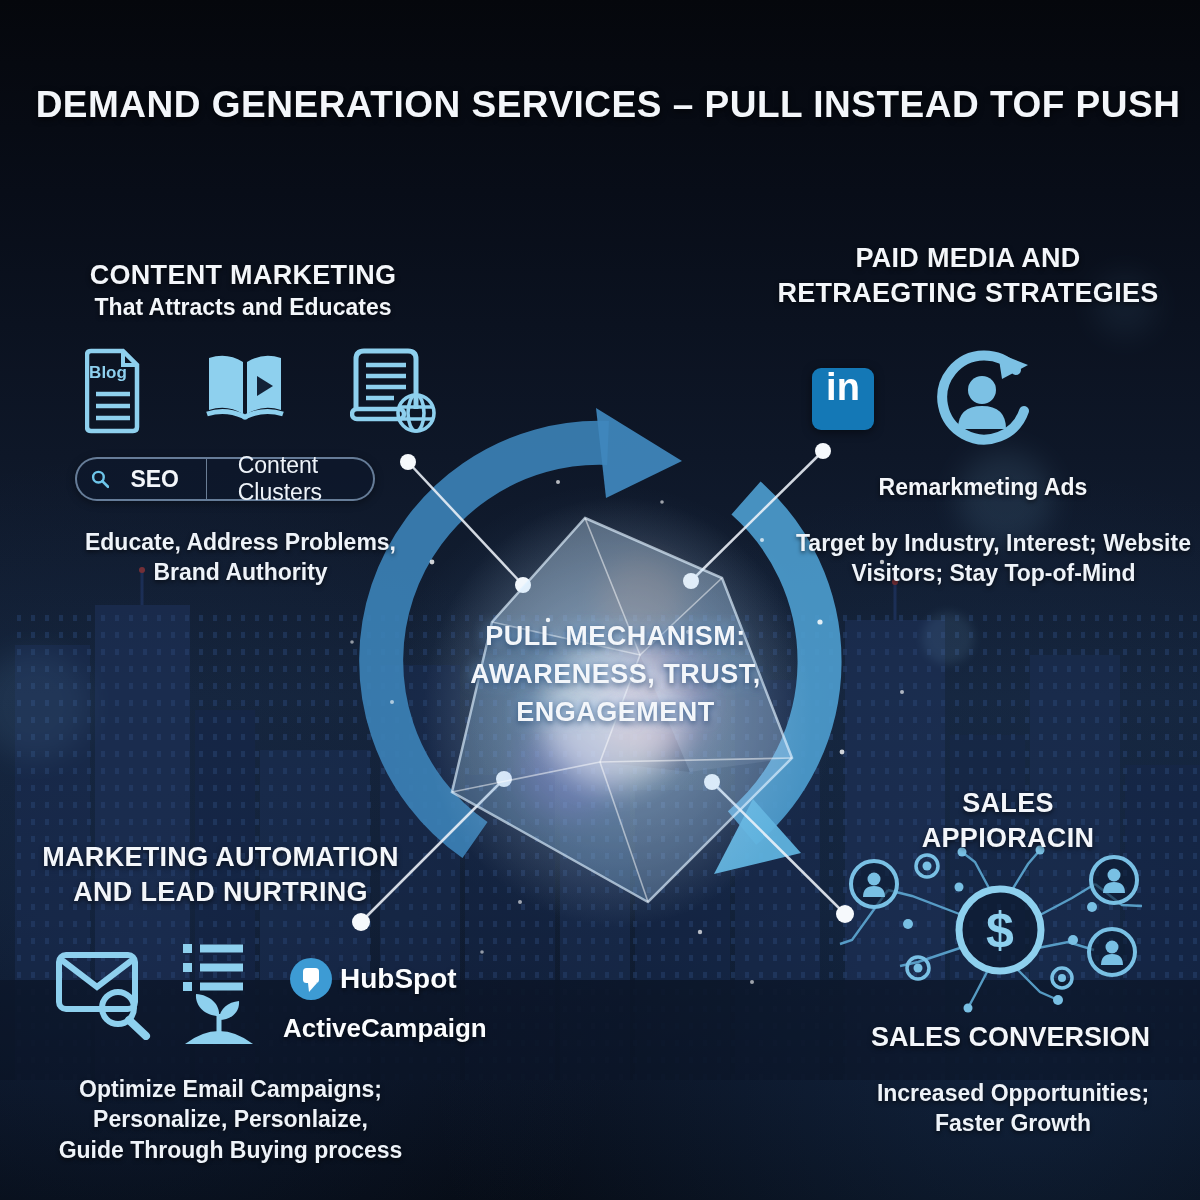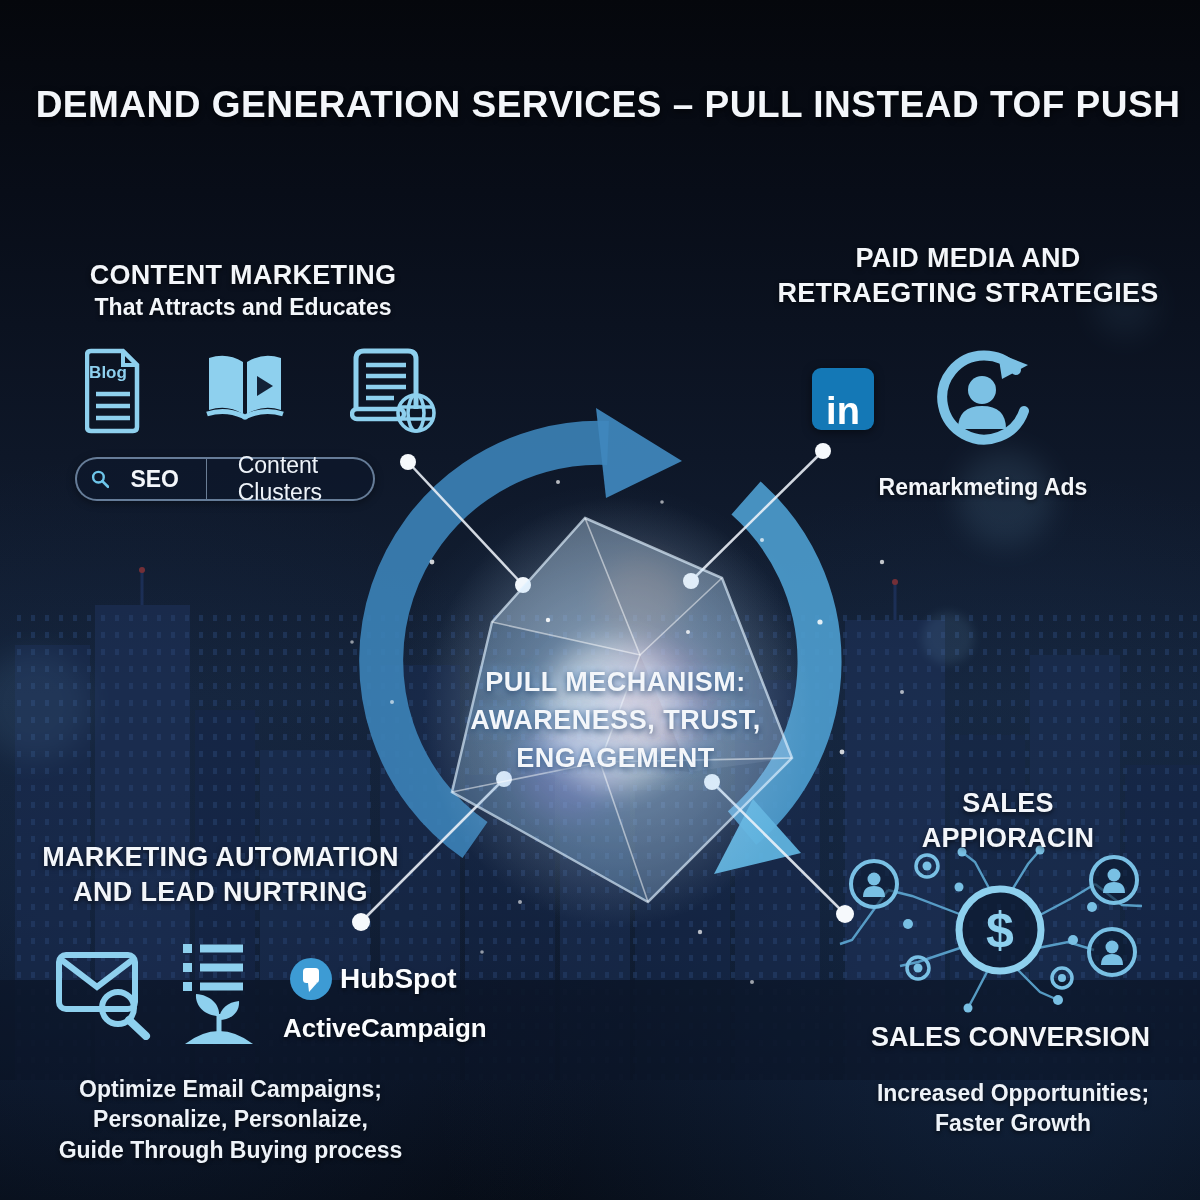--- a/index.html
+++ b/index.html
@@ -26,21 +26,21 @@
     width:300px;height:44px;border-radius:22px;
     border:2px solid rgba(150,180,212,.65);
     background:rgba(12,24,44,.55);padding:0 14px;gap:8px;
     box-shadow:0 2px 8px rgba(0,0,0,.4);
   }
   .seo-pill .lbl{font-size:23px;font-weight:600;}
   .seo-pill .div{width:1px;align-self:stretch;background:rgba(170,195,222,.6);margin:0 10px 0 6px;}
   .seo-pill .val{font-size:23px;font-weight:500;color:#eef3f9;}
   .linkedin{
     width:62px;height:62px;border-radius:9px;background:#1478b6;
-    display:flex;align-items:flex-end;justify-content:center;
+    display:flex;align-items:flex-start;justify-content:center;
     font-size:38px;font-weight:800;color:#fff;line-height:1;
     box-shadow:0 2px 10px rgba(0,0,0,.5);
   }
   .brand{font-weight:800;color:#fbfdff;text-shadow:0 2px 4px rgba(0,0,0,.6);}
 </style>
 </head>
 <body>
 
 <div class="canvas">
 
@@ -252,38 +252,42 @@
   <div class="abs seo-pill" style="left:75px;top:457px;gap:21px;">
     <svg width="26" height="26" viewBox="0 0 26 26">
       <circle cx="10.5" cy="10.5" r="7.5" fill="none" stroke="#6ec6ea" stroke-width="3.4"></circle>
       <line x1="16" y1="16" x2="24" y2="24" stroke="#6ec6ea" stroke-width="3.8" stroke-linecap="round"></line>
     </svg>
     <span class="lbl">SEO</span>
     <span class="div"></span>
     <span class="val">Content Clusters</span>
   </div>
 
+  <div class="abs ctr cap preline" style="left:35px;top:527px;width:395px;">Educate, Address Problems,
+Brand Authority</div>
 
   <div class="abs ctr h2 preline" style="left:765px;top:241px;width:390px;">PAID MEDIA AND
 RETRAEGTING STRATEGIES</div>
 
   <div class="abs linkedin" style="left:812px;top:368px;">
     <span>in</span>
   </div>
 
   <svg class="abs" style="left:928px;top:345px;width:108px;height:108px;" viewBox="0 0 108 108">
     <path d="M 88 25 A 42 42 0 1 0 96 66" fill="none" stroke="#7cc1e4" stroke-width="10" stroke-linecap="round"></path>
     <polygon points="70,8 100,20 74,34" fill="#7cc1e4"></polygon>
     <circle cx="54" cy="45" r="14" fill="#7cc1e4"></circle>
     <path d="M30 84 Q30 61 54 61 Q78 61 78 84 Z" fill="#7cc1e4"></path>
   </svg>
 
   <div class="abs ctr sub" style="left:800px;top:474px;width:350px;">Remarkmeting Ads</div>
-
-  <div class="abs ctr center-label preline" style="left:425px;top:664px;width:365px;">PULL MECHANISM:
+  <div class="abs ctr cap preline" style="left:788px;top:528px;width:395px;">Target by Industry, Interest; Website
+Visitors; Stay Top-of-Mind</div>
+
+  <div class="abs ctr center-label preline" style="left:425px;top:618px;width:365px;">PULL MECHANISM:
 AWARENESS, TRUST,
 ENGAGEMENT</div>
 
   <div class="abs ctr h2 preline" style="left:15px;top:840px;width:395px;">MARKETING AUTOMATION
 AND LEAD NURTRING</div>
 
   <svg class="abs" style="left:55px;top:945px;width:100px;height:95px;" viewBox="0 0 100 95">
     <rect x="4" y="10" width="76" height="54" rx="7" fill="none" stroke="#8ed0ee" stroke-width="6"></rect>
     <polyline points="8,16 42,42 76,16" fill="none" stroke="#8ed0ee" stroke-width="6" stroke-linecap="round"></polyline>
     <circle cx="63" cy="63" r="16" fill="none" stroke="#8ed0ee" stroke-width="6"></circle>

